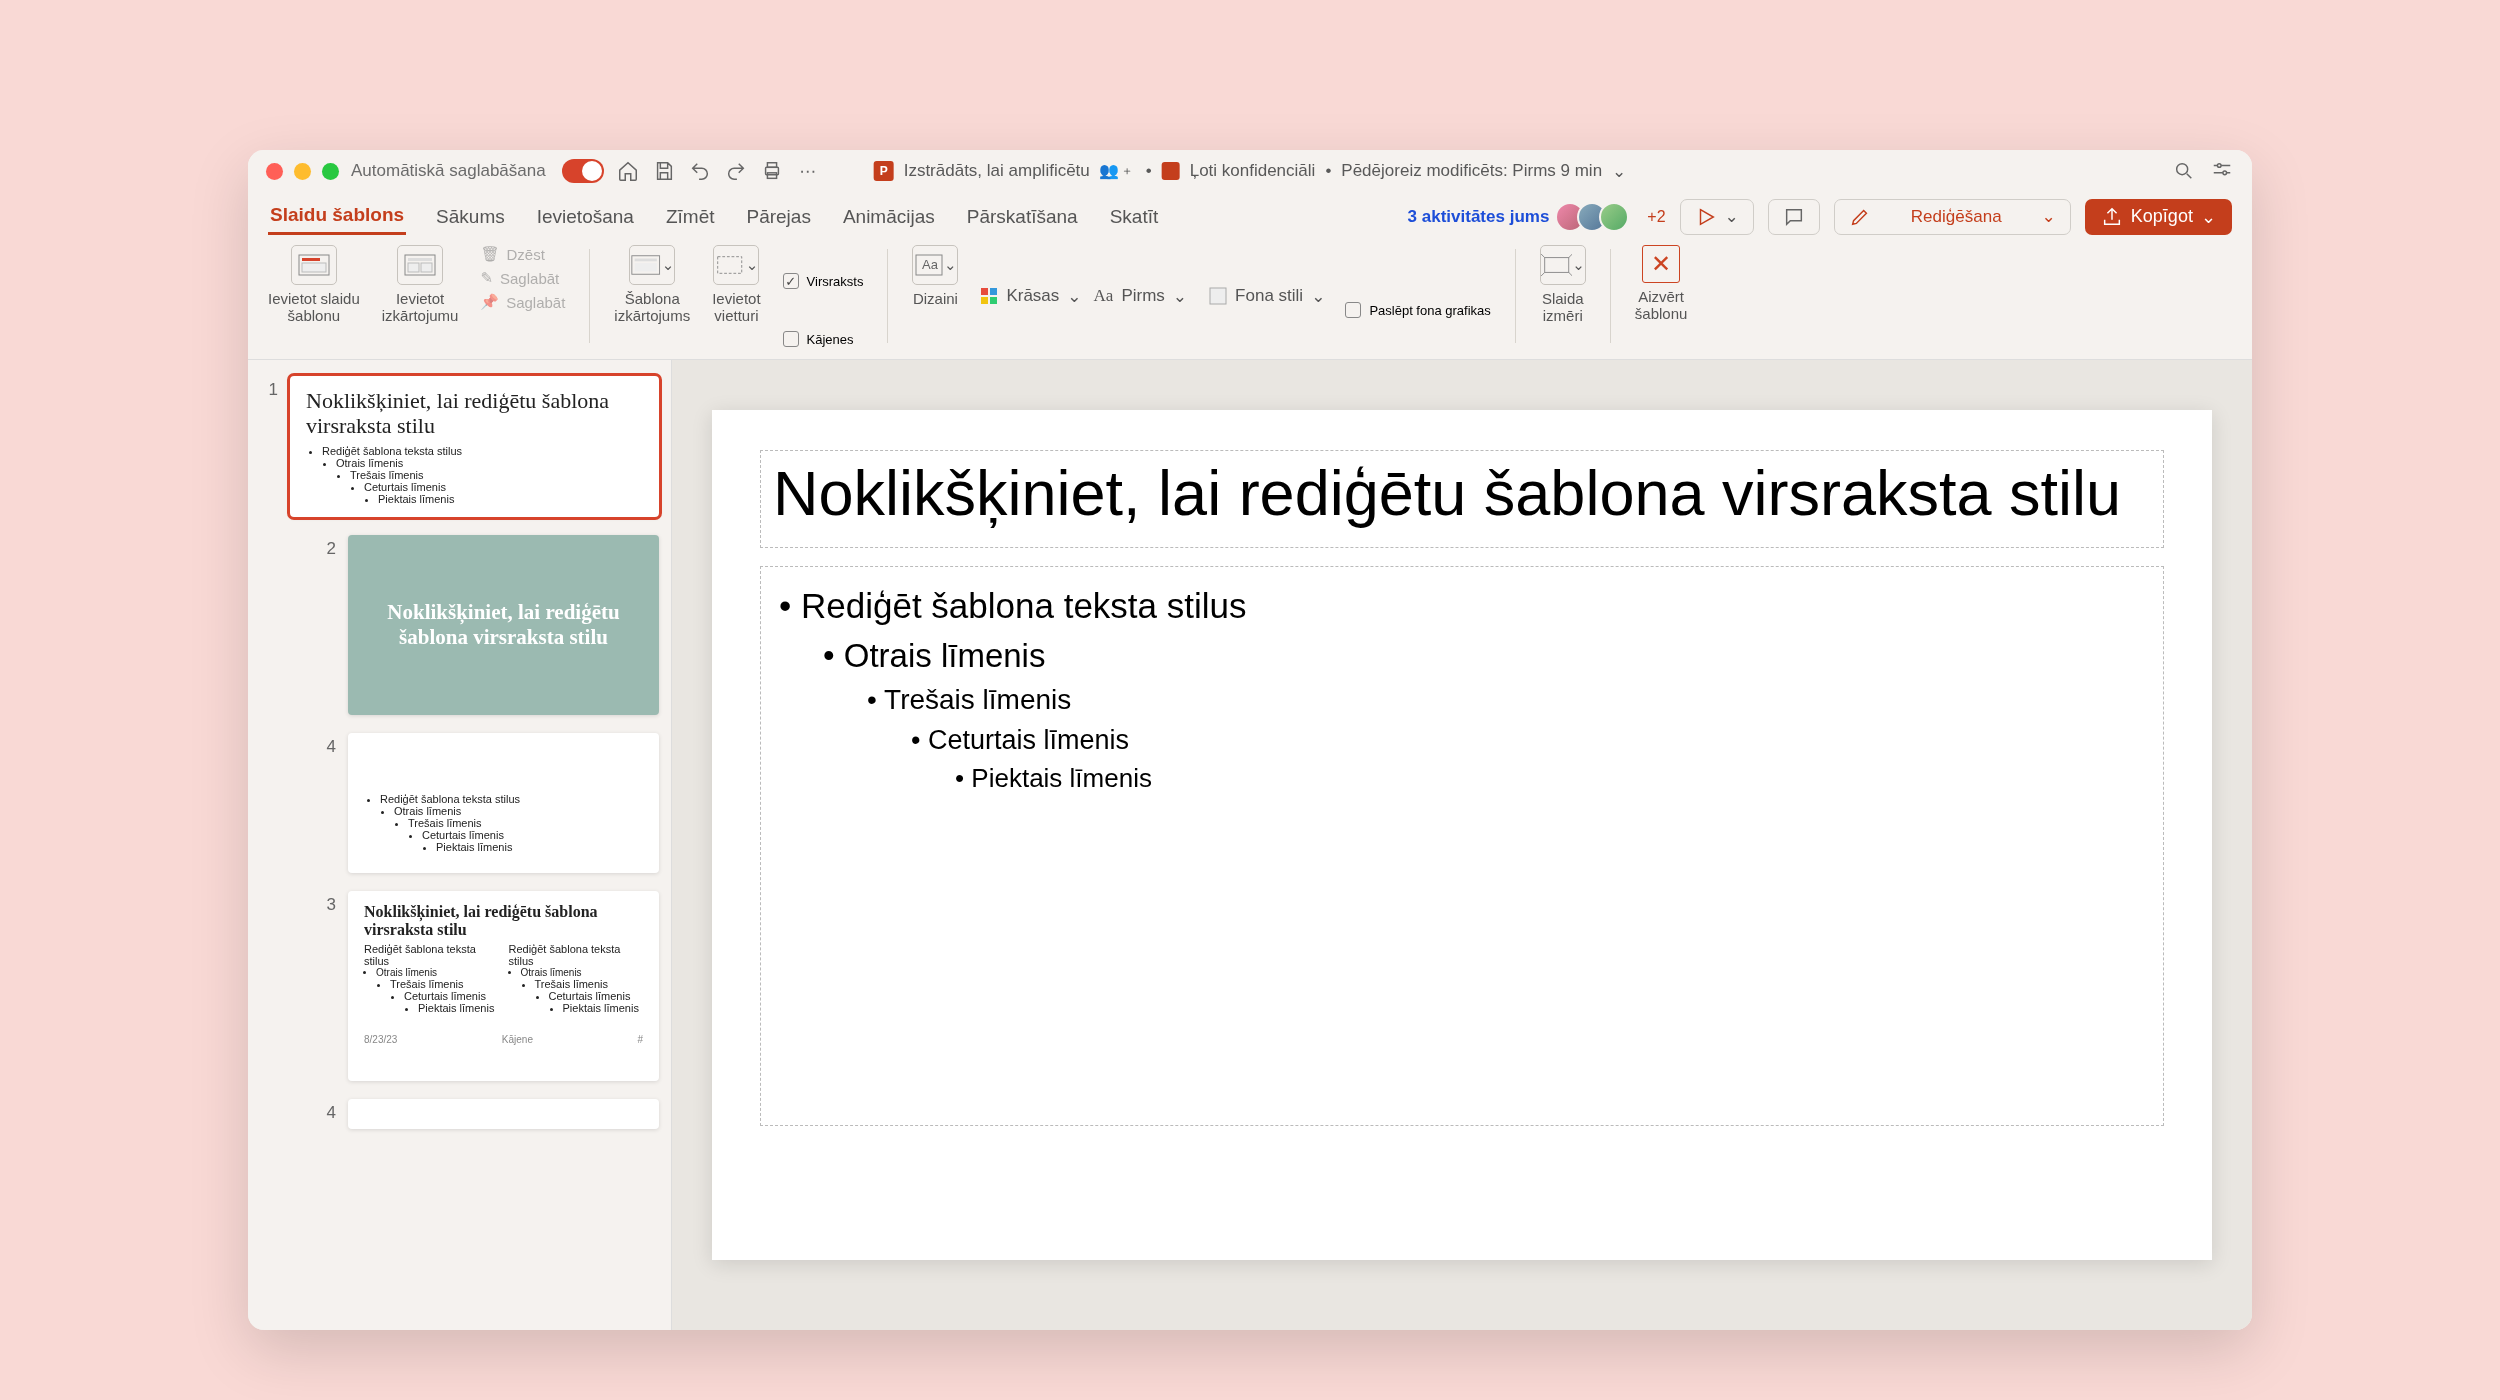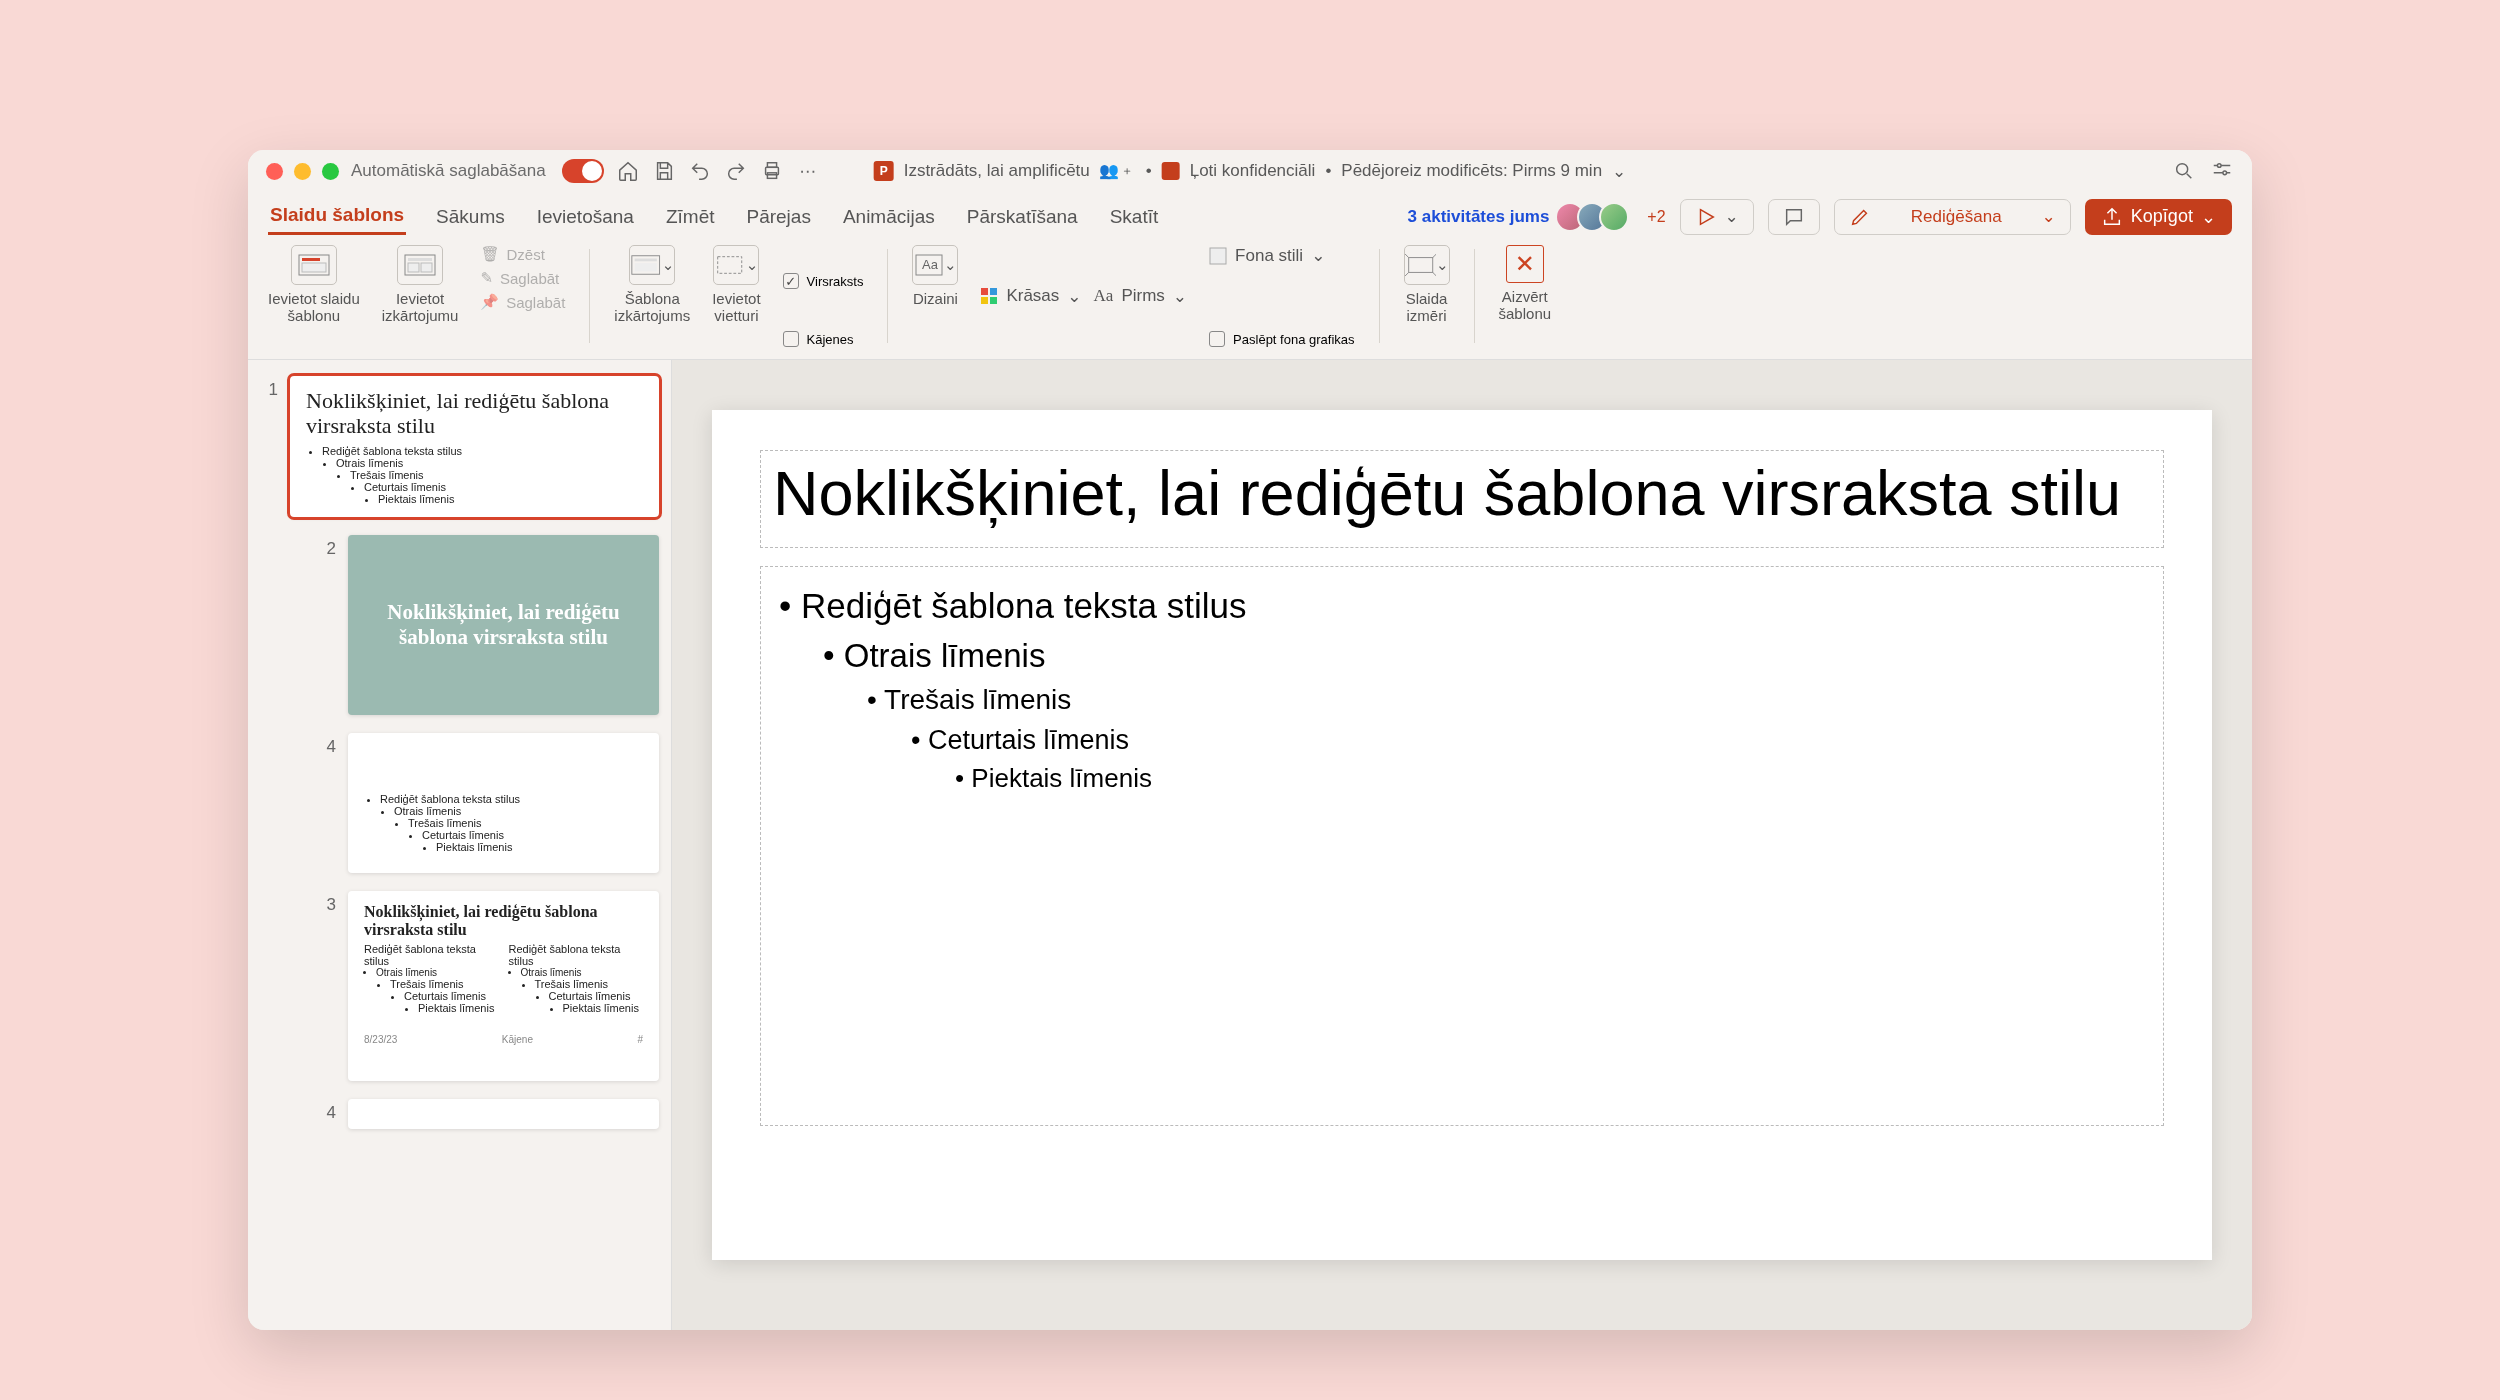--- a/index.html
+++ b/index.html
@@ -243,21 +243,21 @@
     </div>
     <div style="display:flex;flex-direction:row;gap:12px;justify-content:center;">
       <div class="dropdown-row"><svg width="18" height="18" viewBox="0 0 18 18">
             <rect x="1" y="1" width="7" height="7" fill="#e74c3c"></rect>
             <rect x="10" y="1" width="7" height="7" fill="#3498db"></rect>
             <rect x="1" y="10" width="7" height="7" fill="#f1c40f"></rect>
             <rect x="10" y="10" width="7" height="7" fill="#2ecc71"></rect>
           </svg><span>Krāsas</span> ⌄</div>
       <div class="dropdown-row"><span style="font-family:serif;">Aa</span><span>Pirms</span> ⌄</div>
     </div>
-    <div style="display:flex;flex-direction:column;gap:0;justify-content:space-between;">
+    <div style="display:flex;flex-direction:row;gap:20px;justify-content:space-between;">
       <div class="dropdown-row"><svg width="18" height="18" viewBox="0 0 18 18">
             <rect x="1" y="1" width="16" height="16" fill="#eee" stroke="#aaa"></rect>
           </svg><span>Fona stili</span> ⌄</div>
       <div class="checkrow">
           <div class="box"></div>
           <span>Paslēpt fona grafikas</span>
         </div>
     </div>
     <div class="divider"></div>
     <div class="rgroup">

